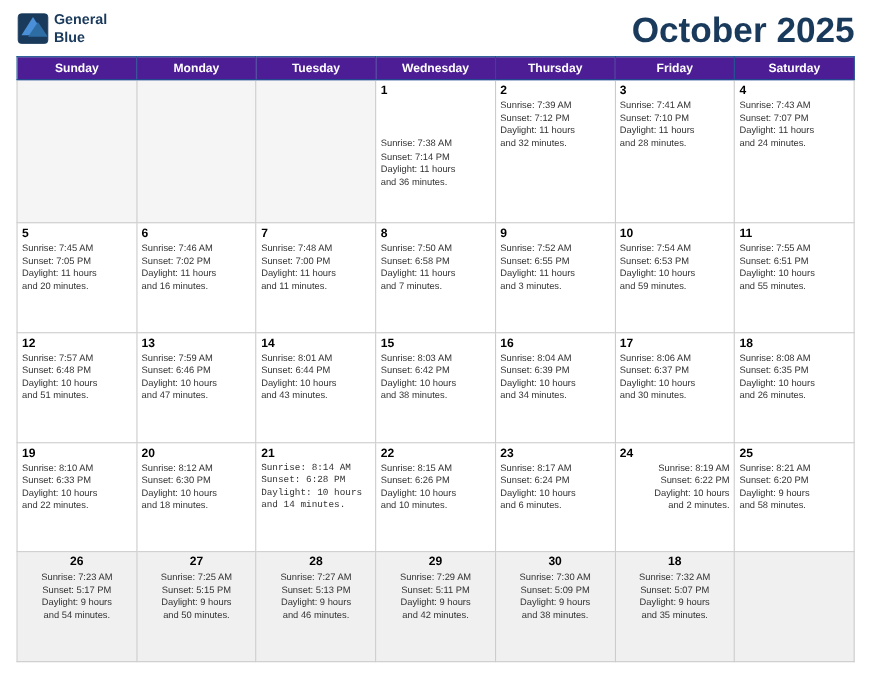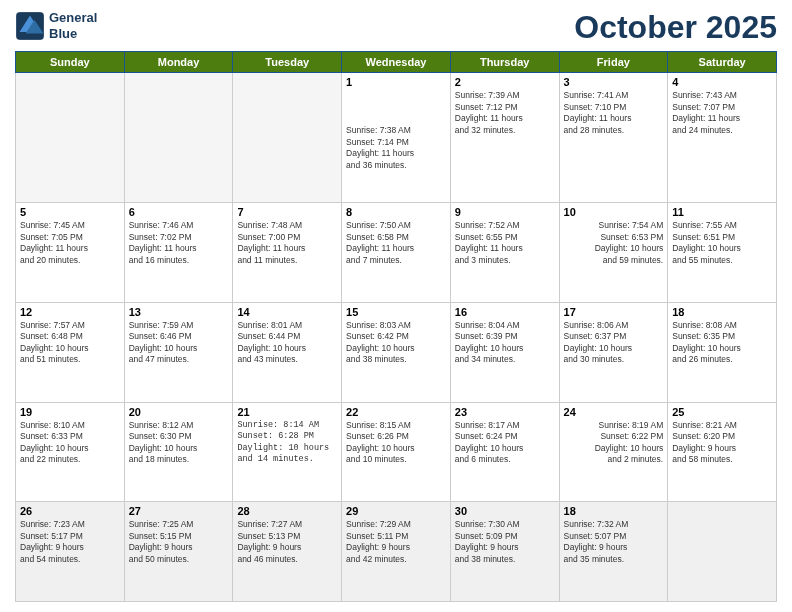--- a/index.html
+++ b/index.html
@@ -52,21 +52,21 @@
       color: #333;
     }
     .calendar {
       flex: 1;
       border: 1px solid #ccc;
       border-collapse: collapse;
       width: 100%;
       table-layout: fixed;
     }
     .calendar th {
-      background: #4d7c0f;
+      background: #4c1d95;
       color: #fff;
       text-align: center;
       font-size: 11px;
       font-weight: bold;
       padding: 4px 2px;
       border: 1px solid #1a5490;
     }
     .calendar td {
       vertical-align: top;
       border: 1px solid #ccc;
@@ -74,20 +74,21 @@
       font-size: 9px;
       color: #333;
       background: #fff;
       height: 78px;
     }
     .calendar td.empty {
       background: #f5f5f5;
     }
     .calendar td.last-row {
       background: #f0f0f0;
+      text-align: center;
     }
     .day-number {
       font-size: 11px;
       font-weight: bold;
       color: #000;
       margin-bottom: 2px;
     }
     .day-info {
       font-size: 8.5px;
       color: #333;
@@ -193,21 +194,21 @@
           </td>
           <td>
             <div class="day-number">9</div>
             <div class="day-info" style="white-space: pre-line;">Sunrise: 7:52 AM
 Sunset: 6:55 PM
 Daylight: 11 hours
 and 3 minutes.</div>
           </td>
           <td>
             <div class="day-number">10</div>
-            <div class="day-info" style="white-space: pre-line; text-align: right;">Sunrise: 7:54 AM
+            <div class="day-info" style="white-space: pre-line;">Sunrise: 7:54 AM
 Sunset: 6:53 PM
 Daylight: 10 hours
 and 59 minutes.</div>
           </td>
           <td>
             <div class="day-number">11</div>
             <div class="day-info" style="white-space: pre-line;">Sunrise: 7:55 AM
 Sunset: 6:51 PM
 Daylight: 10 hours
 and 55 minutes.</div>

